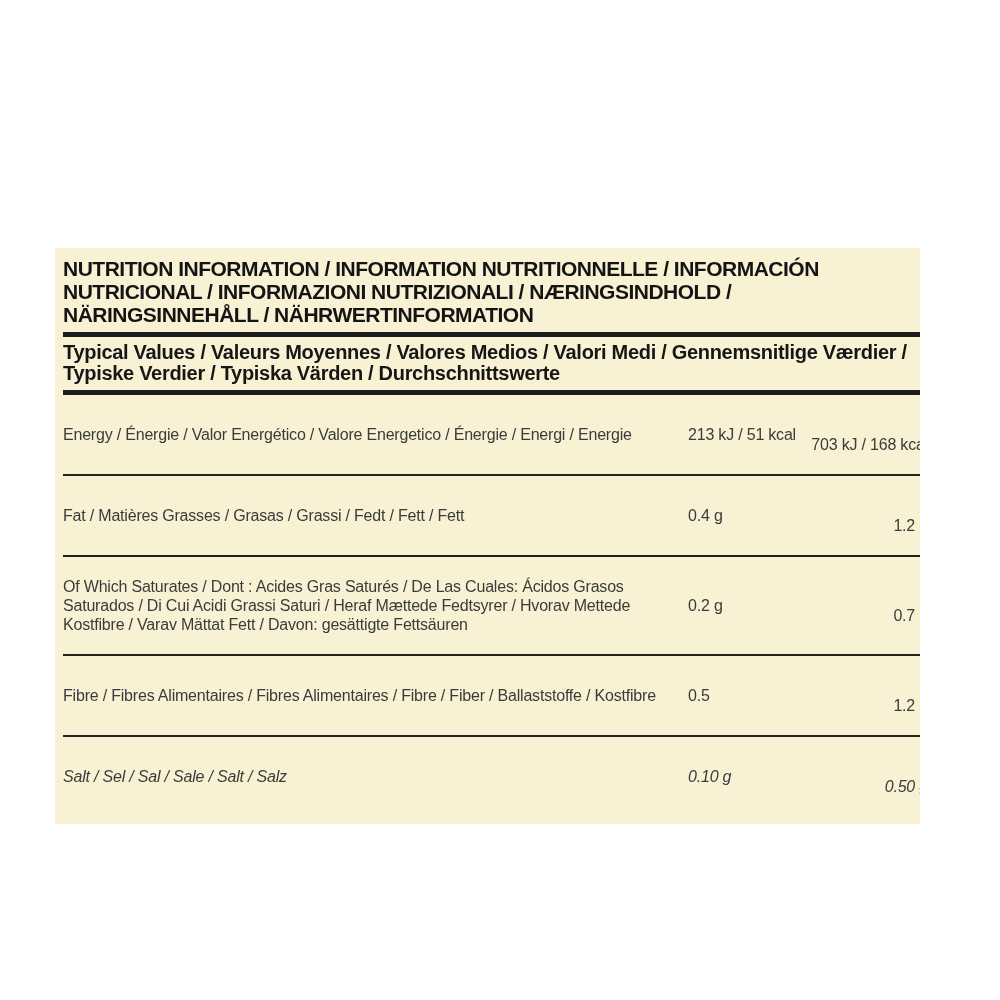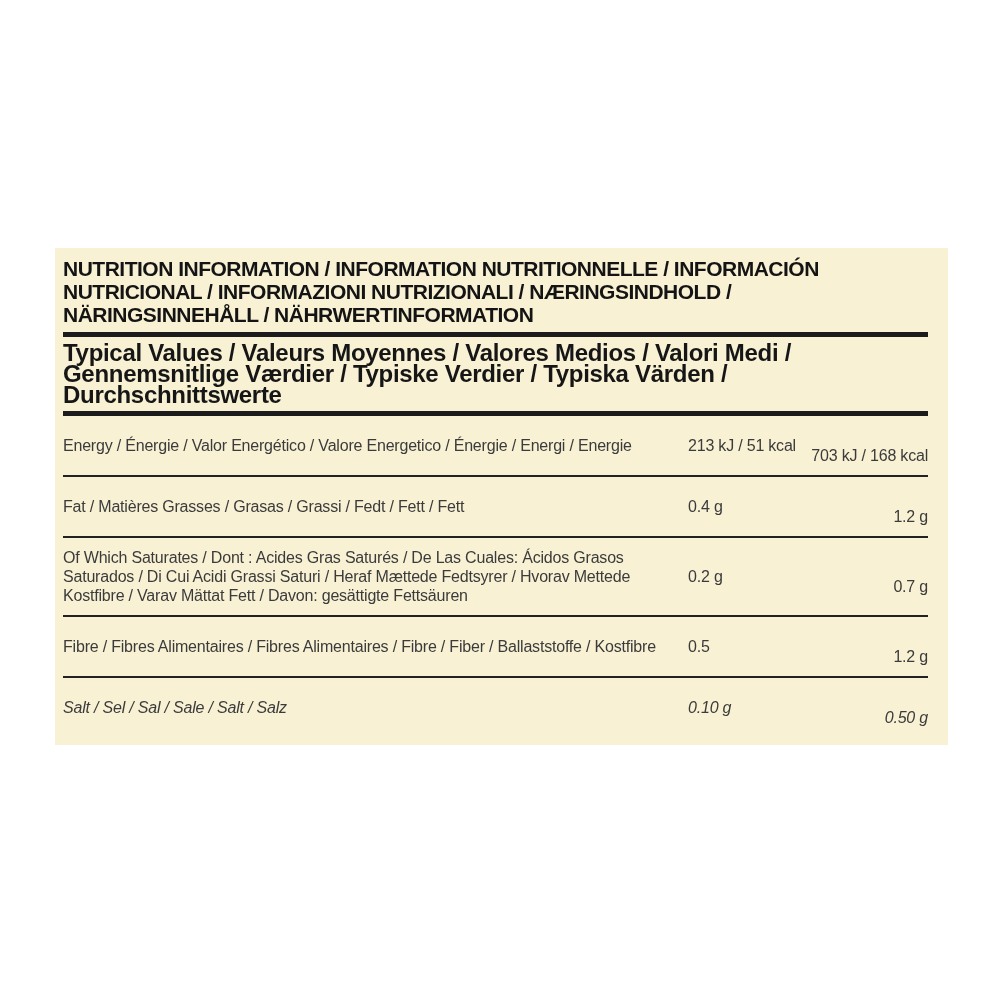--- a/index.html
+++ b/index.html
@@ -3,21 +3,21 @@
 <meta charset="utf-8">
 <style>
   html, body {
     margin: 0;
     padding: 0;
     background: #ffffff;
     font-family: "Liberation Sans", sans-serif;
   }
   .canvas {
     position: relative;
-    width: 1000px;
+    width: 920px;
     height: 1000px;
     background: #ffffff;
     overflow: hidden;
   }
   .label-card {
     position: absolute;
     left: 55px;
     top: 248px;
     width: 893px;
     box-sizing: border-box;
@@ -38,21 +38,21 @@
     background: #1C1C1C;
     border: none;
     margin: 0;
   }
   .table-header {
     display: flex;
     align-items: flex-start;
     padding: 5px 0 6px 0;
     font-weight: bold;
     color: #161616;
-    font-size: 24px;
+    font-size: 20px;
     line-height: 21px;
     letter-spacing: -0.3px;
   }
   .table-header .typical-values {
     flex: 1;
     padding-right: 12px;
   }
   .per-block {
     width: 240px;
     flex: 0 0 240px;
@@ -62,21 +62,21 @@
     display: flex;
     justify-content: space-between;
     text-align: left;
   }
   .per-units .u100 { width: 115px; text-align: left; padding-left: 2px; }
   .per-units .u330 { width: 125px; text-align: right; padding-right: 45px; box-sizing: border-box; }
   .rows { }
   .nutrient-row {
     display: flex;
     align-items: center;
-    padding: 10px 0;
+    padding: 20px 0;
     border-bottom: 2px solid #222222;
     font-size: 16px;
     line-height: 19px;
     letter-spacing: -0.2px;
     color: #3B3B3B;
   }
   .nutrient-row:last-child { border-bottom: none; font-style: italic; }
   .nutrient-row .nutrient-label {
     flex: 1;
     padding-right: 14px;

